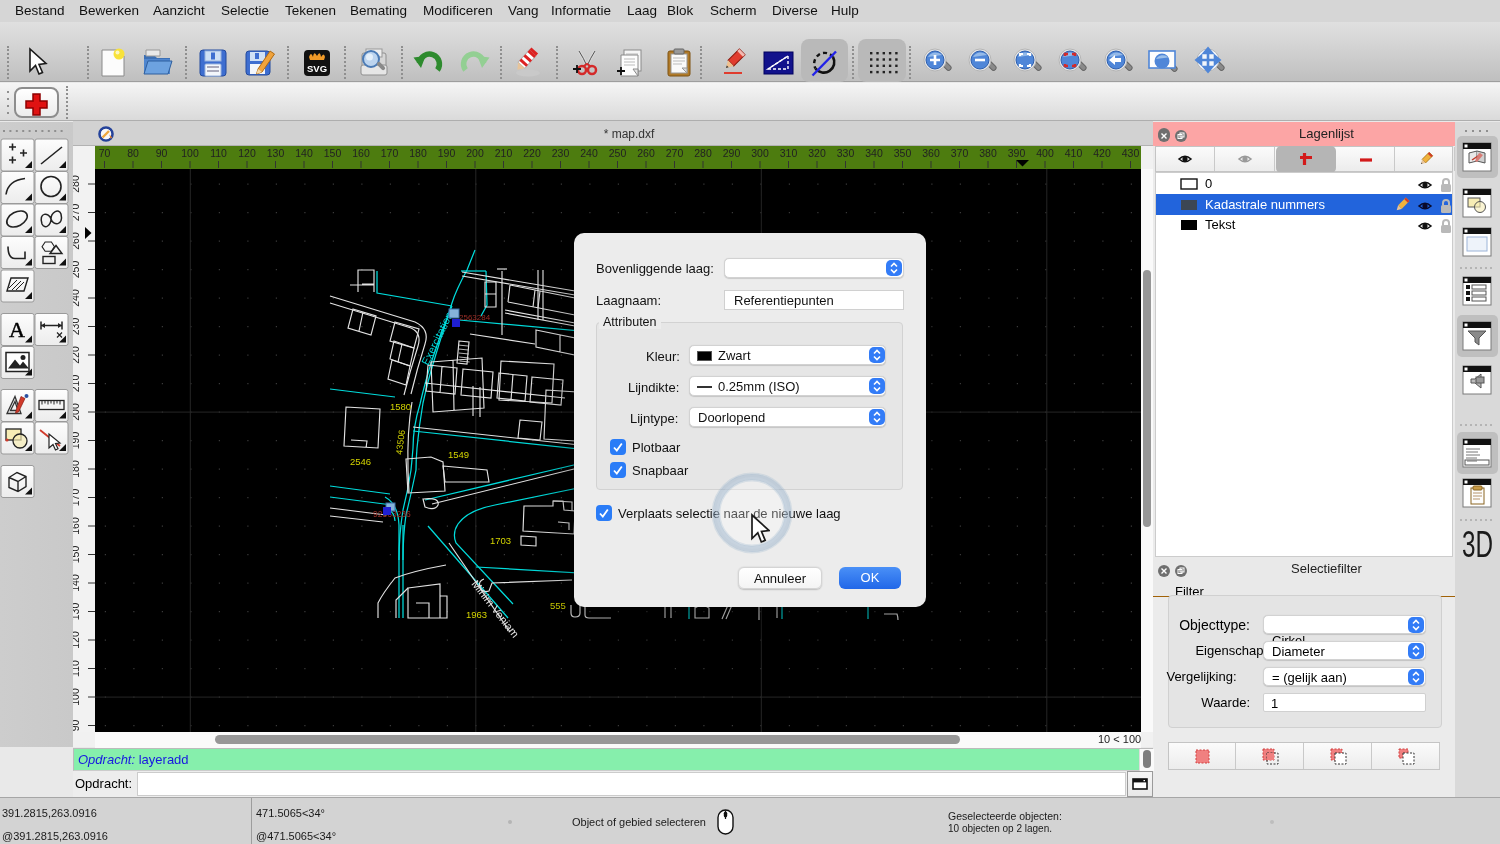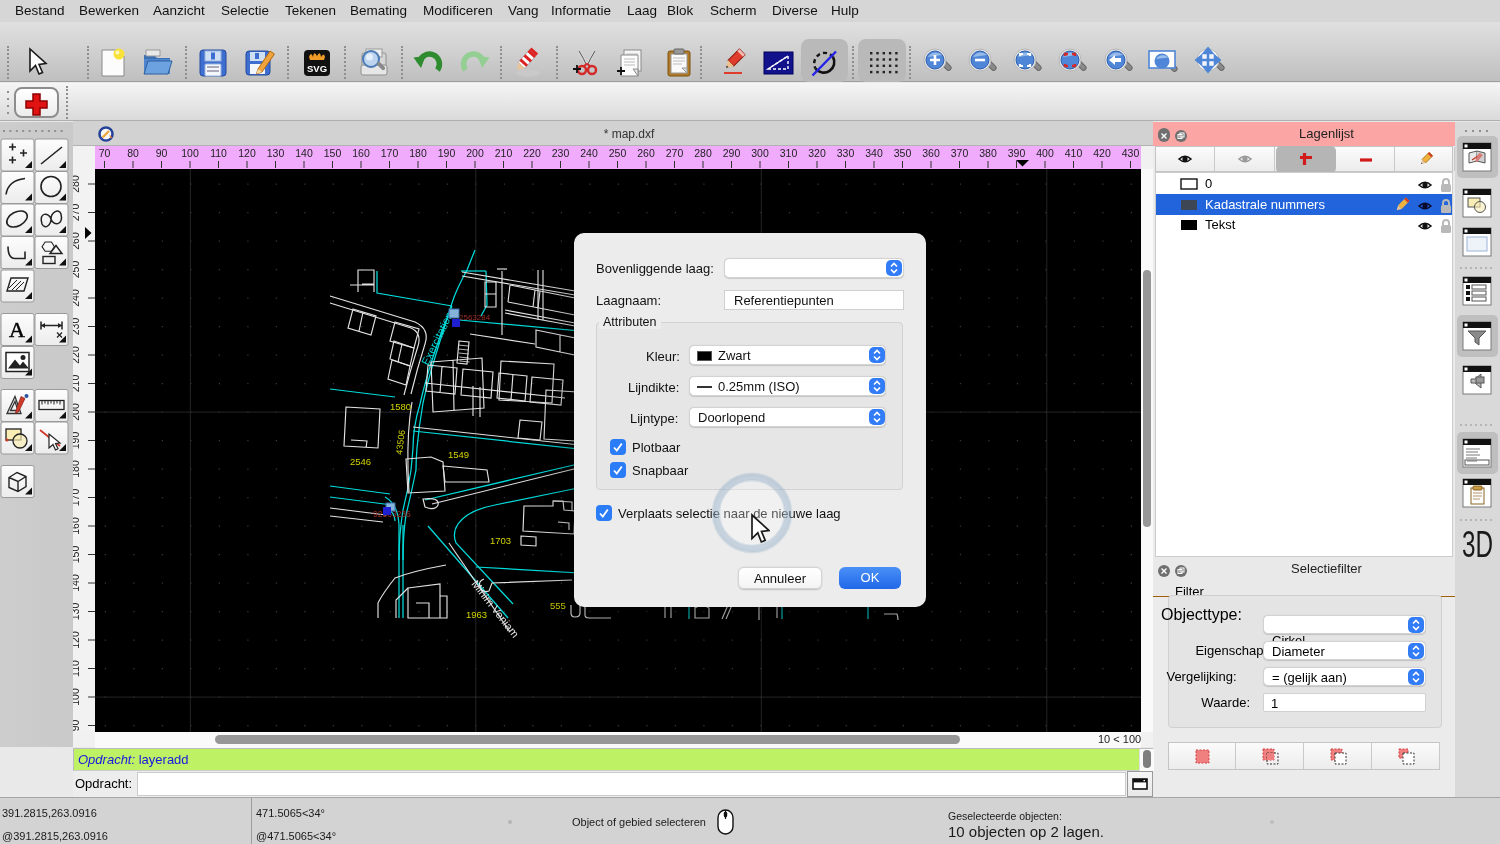--- a/index.html
+++ b/index.html
@@ -13,28 +13,28 @@
 #tb1 { left:0; top:22px; width:1500px; height:60px; background:linear-gradient(#e0e0e0,#d2d2d2 45%,#bfbfbf); border-bottom:1px solid #9e9e9e; }
 #tb2 { left:0; top:83px; width:1500px; height:38px; background:linear-gradient(#f5f5f5,#dadada); border-bottom:1px solid #aeaeae; }
 .vsep { position:absolute; top:24px; height:33px; width:0; border-left:2px dotted #8f8f8f; }
 .pressedbg { position:absolute; background:#b9b9b9; border-radius:4px; }
 
 #palette { left:0; top:122px; width:73px; height:625px; background:linear-gradient(90deg,#cdcdcd,#c9c9c9); }
 
 #docwin { left:73px; top:121px; width:1080px; height:626px; background:#f1f1f1;padding-left:44px; }
 #titlebar { left:0; top:0; width:1080px; height:25px; background:#d2d2d2; border-bottom:1px solid #b2b2b2; }
 #titletext { left:16px; top:6px; width:1080px; text-align:center; font-size:12px; color:#333; }
-#hruler { left:22px; top:25px; width:1046px; height:23px; background:#f0abfc; overflow:hidden; }
+#hruler { left:22px; top:25px; width:1046px; height:23px; background:#4d7c0f; overflow:hidden; }
 #vruler { left:0; top:48px; width:22px; height:563px; background:#f2f2f2; overflow:hidden; }
 #corner { left:0; top:25px; width:22px; height:23px; background:#f2f2f2; }
 #canvas { left:22px; top:48px; width:1046px; height:563px; background:#000; overflow:hidden; }
 #hscroll { left:22px; top:611px; width:1046px; height:32px; background:#fafafa; }
 #vscroll { left:1068px; top:48px; width:12px; height:563px; background:#fafafa; }
 
-#histrow { left:73px; top:748px; width:1080px; height:23px; background:#bef264; border:1px solid #bbb; border-bottom:1px solid #ccc; font-size:13px; }
+#histrow { left:73px; top:748px; width:1080px; height:23px; background:#86efac; border:1px solid #bbb; border-bottom:1px solid #ccc; font-size:13px; }
 #cmdrow { left:73px; top:771px; width:1080px; height:26px; background:#ededed; font-size:13px; }
 #statusbar { left:0; top:797px; width:1500px; height:47px; background:#d3d3d3; border-top:1px solid #a6a6a6; font-size:11px; color:#1a1a1a; }
 
 #rightarea { left:1153px; top:122px; width:302px; height:675px; background:#ebebeb; }
 #sidebar { left:1455px; top:122px; width:45px; height:675px; background:#d9d9d9; }
 .ptitle { position:absolute; width:347px; text-align:center; top:4px; font-size:13px; color:#222; }
 .circbtn { position:absolute; width:12px; height:12px; border-radius:50%; background:#6f6f6f; color:#fff; }
 .combo { position:absolute; background:#fff; border:1px solid #d2d2d2; border-radius:5px; box-shadow:0 .5px 1px rgba(0,0,0,.15); font-size:13px; }
 .stepper { position:absolute; width:16px; height:16px; background:#337cf7; border-radius:5px; }
 
@@ -748,21 +748,21 @@
         </svg></div>
       <div class="circbtn" style="left:22px;top:6px;background:none"><svg width="12" height="12">
           <circle cx="6" cy="6" r="6" fill="#6f6f6f"></circle>
           <rect x="3" y="4.5" width="4" height="4" fill="none" stroke="#fff"></rect>
           <rect x="5" y="3" width="4" height="4" fill="none" stroke="#fff"></rect>
         </svg></div>
       <div class="ptitle">Selectiefilter</div>
     </div>
     <span class="abs" style="left:22px;top:462px;font-size:13px">Filter</span>
     <div class="abs" style="left:15px;top:473px;width:274px;height:133px;background:#e4e4e4;border:1px solid #d0d0d0;border-radius:4px"></div>
-    <span class="abs" style="left:0;top:484px;width:97px;text-align:center;font-size:16px">Objecttype:</span>
+    <span class="abs" style="left:0;top:495px;width:97px;text-align:right;font-size:14px">Objecttype:</span>
     <div class="combo" style="left:110px;top:493px;width:163px;height:19px">
       <span class="abs" style="left:8px;top:17px">Cirkel</span>
     </div>
     <div class="stepper" style="left:255px;top:494.5px"><svg width="16" height="16">
         <path d="M5,6.5 l3,-3 3,3 M5,9.5 l3,3 3,-3" stroke="#fff" stroke-width="1.6" fill="none"></path>
       </svg></div>
     <span class="abs" style="left:17px;top:521px;width:97px;text-align:right;font-size:13px">Eigenschap:</span>
     <div class="combo" style="left:110px;top:519px;width:163px;height:19px">
       <span class="abs" style="left:8px;top:2px">Diameter</span>
     </div>
@@ -917,21 +917,21 @@
   <span class="abs" style="left:256px;top:9px">471.5065&lt;34°</span>
   <span class="abs" style="left:256px;top:32px">@471.5065&lt;34°</span>
   <span class="abs" style="left:508px;top:22px;width:4px;height:4px;border-radius:50%;background:#b5b5b5"></span>
   <span class="abs" style="left:572px;top:18px;font-size:11px">Object of gebied selecteren</span>
   <svg class="abs" style="left:716px;top:10px" width="20" height="28" viewBox="0 0 20 28">
     <rect x="2" y="2" width="15" height="24" rx="7.5" fill="#fff" stroke="#111" stroke-width="1.4"></rect>
     <line x1="9.5" y1="2.5" x2="9.5" y2="11" stroke="#111" stroke-width="1.2"></line>
     <rect x="7.8" y="3.5" width="3.4" height="6" rx="1.7" fill="#111"></rect>
   </svg>
   <span class="abs" style="left:948px;top:12px;font-size:10.5px">Geselecteerde objecten:</span>
-  <span class="abs" style="left:948px;top:25px;font-size:15px">10 objecten op 2 lagen.</span>
+  <span class="abs" style="left:948px;top:25px;font-size:10px">10 objecten op 2 lagen.</span>
   <span class="abs" style="left:1270px;top:22px;width:4px;height:4px;border-radius:50%;background:#bdbdbd"></span>
 </div>
 
 <div id="dialog" class="abs">
     <span class="dlbl" style="left:22px;top:28px">Bovenliggende laag:</span>
     <div class="combo" style="left:150px;top:25px;width:180px;height:20px"></div>
     <div class="stepper" style="left:312px;top:27px"><svg width="16" height="16">
         <path d="M5,6.5 l3,-3 3,3 M5,9.5 l3,3 3,-3" stroke="#fff" stroke-width="1.6" fill="none"></path>
       </svg></div>
     <span class="dlbl" style="left:22px;top:60px">Laagnaam:</span>

